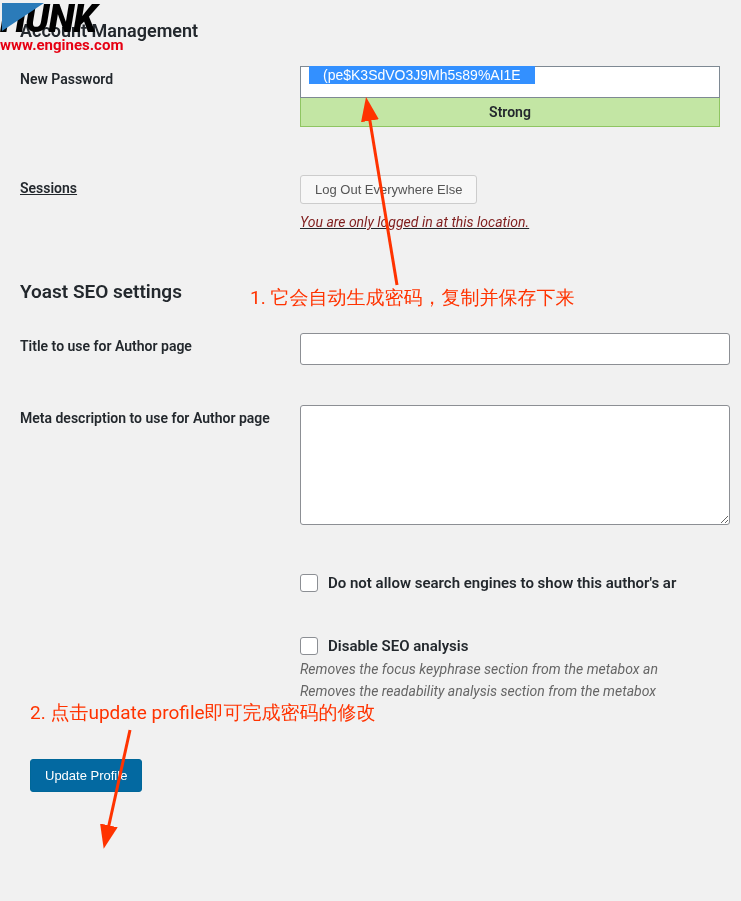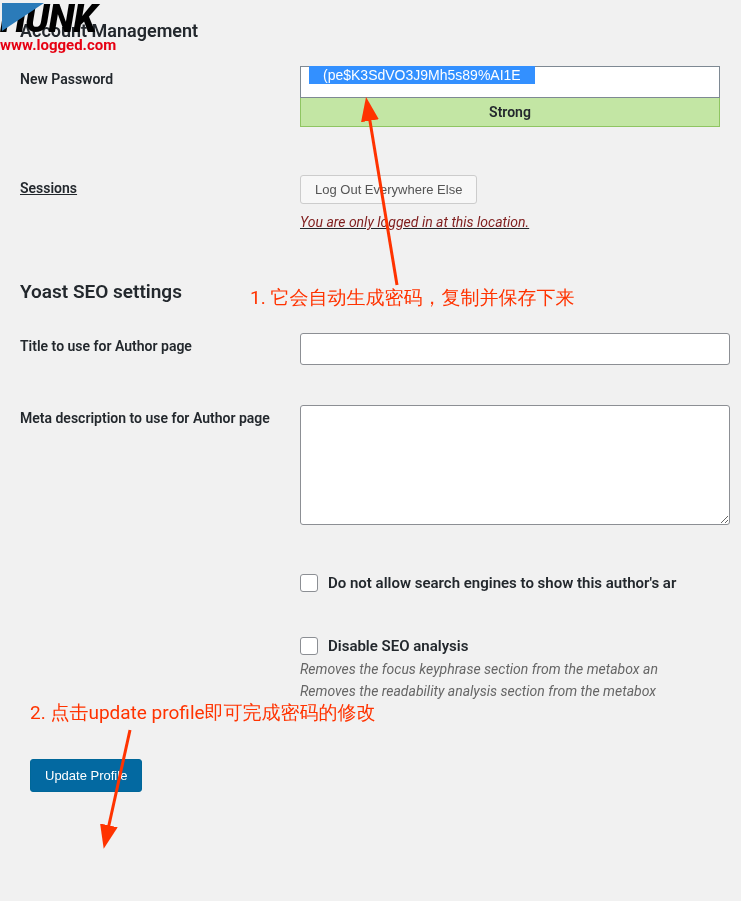--- a/index.html
+++ b/index.html
@@ -204,21 +204,21 @@
     }
     .sessions-row { margin-top: 48px; text-decoration: underline; }
     .seo-checkbox-1 { margin-top: 45px; }
   </style>
 </head>
 <body>
 
 <div class="logo-overlay">
   <div class="logo-accent"></div>
   <div class="logo-text">HUNK</div>
-  <div class="logo-url">www.logged.com</div>
+  <div class="logo-url">www.engines.com</div>
 </div>
 
 <svg class="arrow1" width="70" height="200">
   <defs>
     <marker id="ah1" markerWidth="12" markerHeight="12" refX="6" refY="3" orient="auto">
       <polygon points="0 0, 8 3, 0 6" fill="#ff3300"></polygon>
     </marker>
   </defs>
   <line x1="45" y1="190" x2="15" y2="8" stroke="#ff3300" stroke-width="3" marker-end="url(#ah1)"></line>
 </svg>

